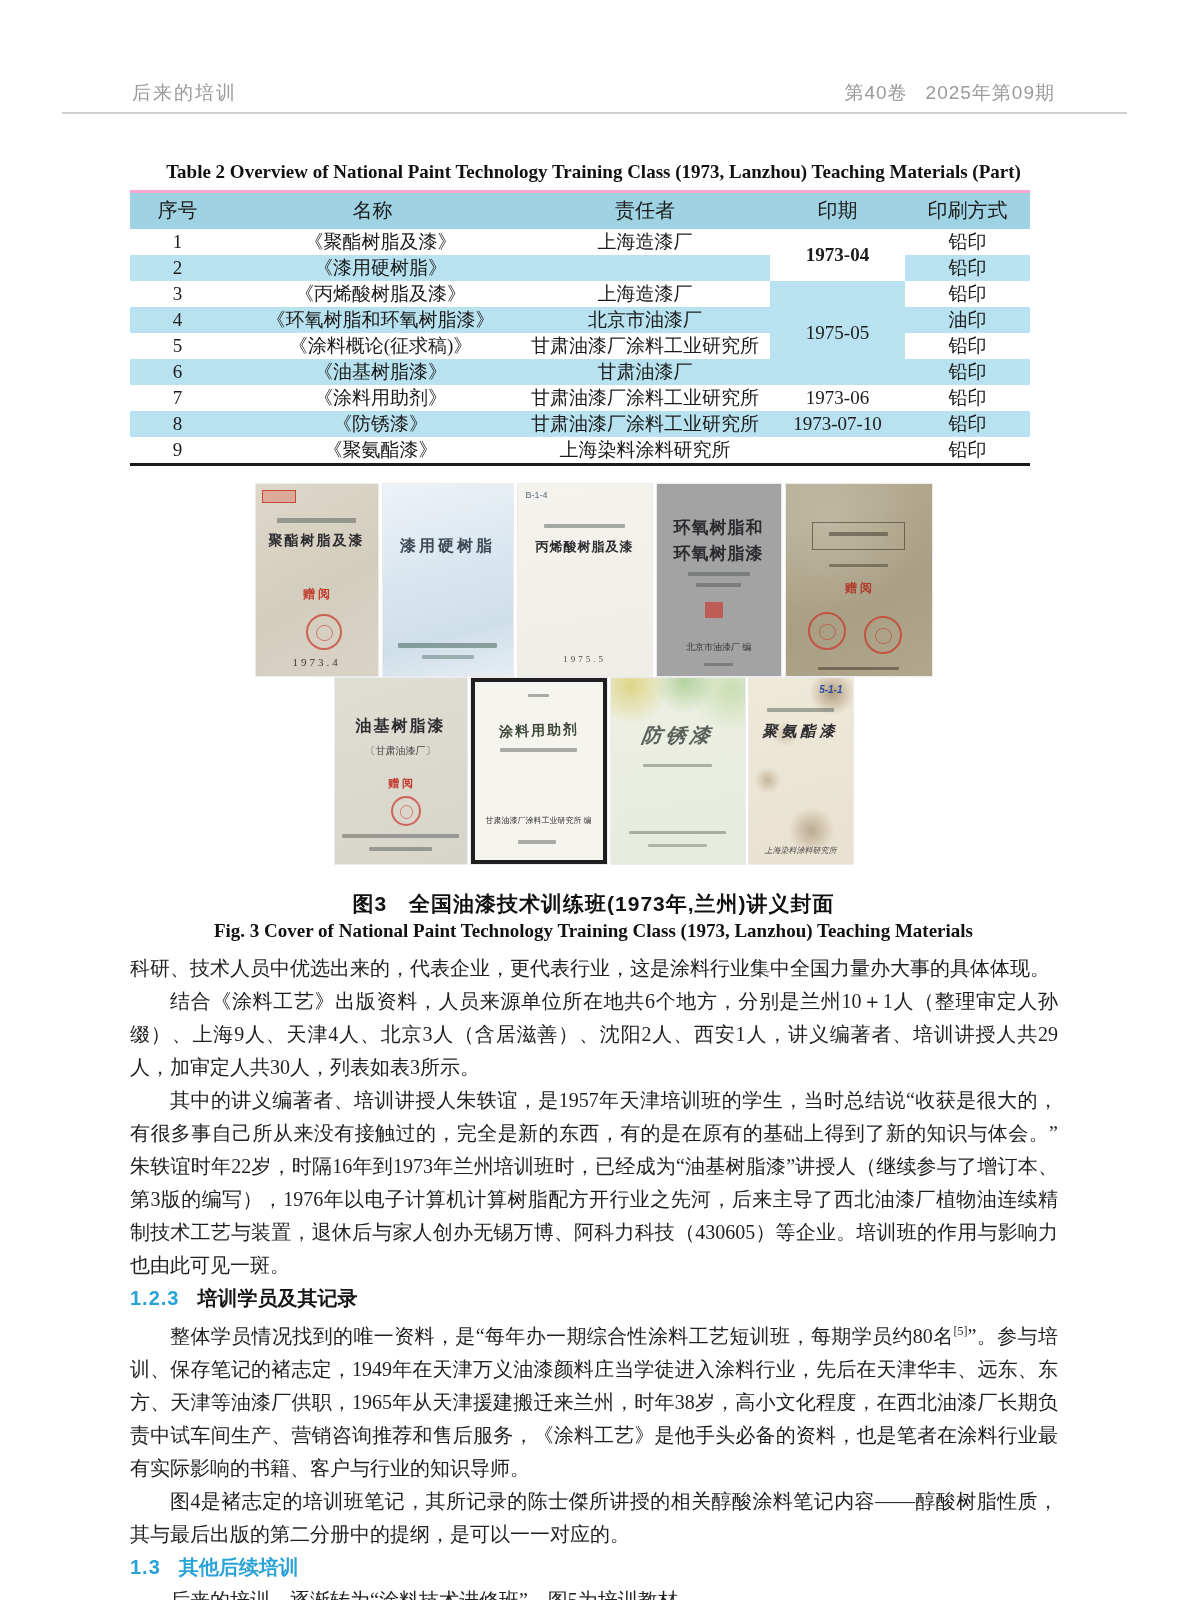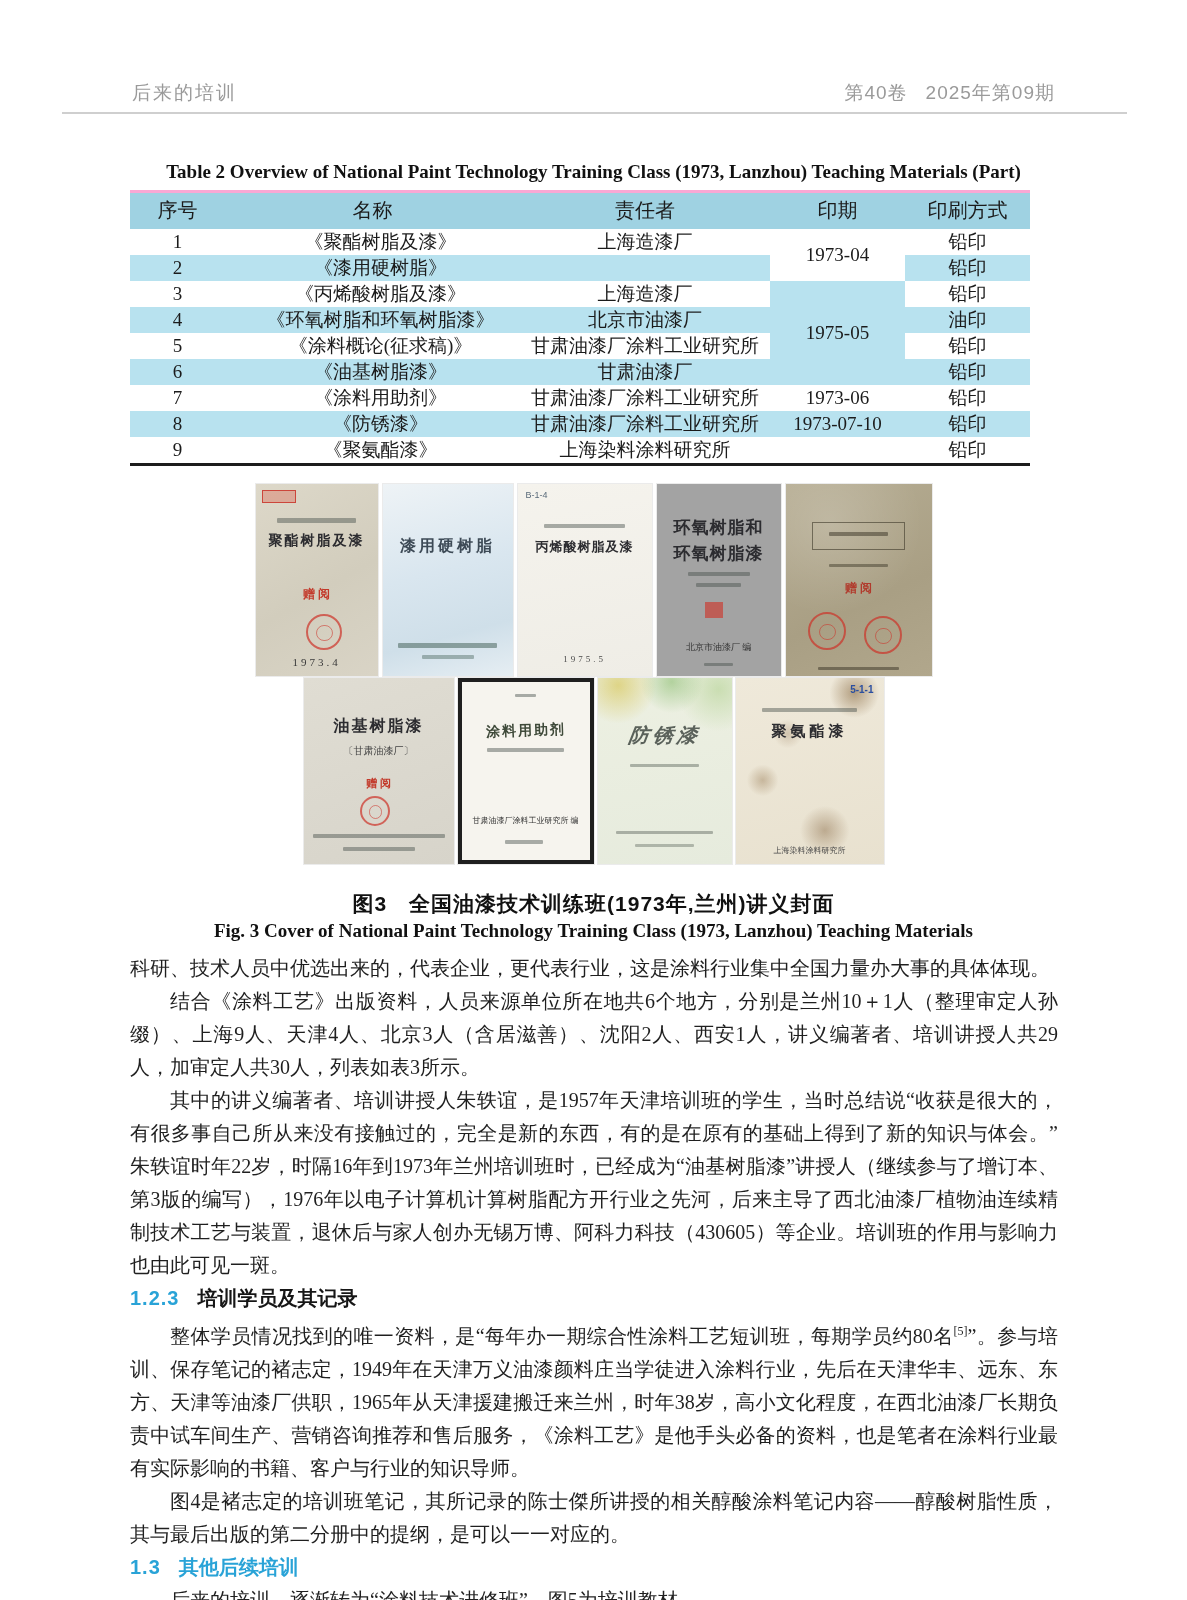--- a/index.html
+++ b/index.html
@@ -45,21 +45,21 @@
   table.t2 tbody tr.alt { background:#b8e2ef; }
   table.t2 th { font-weight:normal; font-size:20px; text-align:center; }
   table.t2 td { text-align:center; }
   td.c-name, th.c-name { text-align:center; }
   td.c-name { text-align:left; padding-left:16px; }
   .c-seq   { width:95px; }
   .c-name  { width:295px; }
   .c-resp  { width:250px; }
   .c-date  { width:135px; }
   .c-print { width:125px; }
-  td.m-white { background:#ffffff; }
+  td.m-white { background:#ffffff;font-weight:bold; }
   td.m-blue  { background:#b8e2ef; }
 
   
   .fig3 { position:absolute; top:484px; left:0; width:100%; }
   .fig-row { display:flex; justify-content:center; align-items:stretch; }
   .fig-row.r1 { gap:5px; height:192px; }
   .fig-row.r2 { gap:4px; height:186px; margin-top:2px; }
   .cover { position:relative; overflow:hidden; box-shadow:0 0 0 1px rgba(0,0,0,.08); }
   .cv-title {
     position:absolute; left:0; width:100%; text-align:center;
@@ -82,33 +82,33 @@
   }
   .code { position:absolute; font-family:"Liberation Sans",sans-serif; }
 
   .cv1 { width:122px; background:linear-gradient(150deg,#ddd8c9,#d2cdbd 55%,#d9d4c6); }
   .cv2 { width:130px; background:linear-gradient(165deg,#eef3f6,#d9e6ef 45%,#cfdfe9 75%,#e6eef3); }
   .cv3 { width:134px; background:linear-gradient(170deg,#f5f3ed,#efede6); }
   .cv4 { width:124px; background:#a3a3a3; }
   .cv5 { width:146px; background:
          radial-gradient(circle at 30% 20%, rgba(255,255,255,.18), transparent 50%),
          linear-gradient(155deg,#b6ad93,#a99f84 60%,#b1a78c); }
-  .cv6 { width:150px; background:linear-gradient(160deg,#e0ddd3,#d7d4ca); }
+  .cv6 { width:132px; background:linear-gradient(160deg,#e0ddd3,#d7d4ca); }
   .cv7 { width:136px; background:#f6f4ee; border:4px solid #1f1f1f; }
   .cv8 { width:134px; background:
          radial-gradient(circle at 15% 4%, rgba(210,190,60,.55), transparent 18%),
          radial-gradient(circle at 55% 2%, rgba(120,180,90,.5), transparent 16%),
          radial-gradient(circle at 90% 6%, rgba(160,200,120,.45), transparent 20%),
          linear-gradient(170deg,#edf0e2,#e6ebdd); }
-  .cv9 { width:148px; background:
+  .cv9 { width:104px; background:
          radial-gradient(circle at 80% 8%, rgba(120,85,40,.5), transparent 12%),
          radial-gradient(circle at 18% 55%, rgba(130,95,50,.35), transparent 10%),
          radial-gradient(circle at 60% 82%, rgba(120,85,45,.4), transparent 14%),
          radial-gradient(circle at 35% 30%, rgba(125,90,50,.25), transparent 9%),
-         linear-gradient(165deg,#efe9da,#e8e1cf); }
+         linear-gradient(165deg,#efe9da,#e8e1cf); font-style: italic; }
 
   
   .fig-cap-zh {
     position:absolute; top:890px; left:0; width:100%; text-align:center;
     font-family:"Liberation Sans", sans-serif; font-weight:bold; font-size:21px; color:#111; letter-spacing:1px;
   }
   .fig-cap-en {
     position:absolute; top:920px; left:0; width:100%; text-align:center;
     font-family:"Liberation Serif", serif; font-weight:bold; font-size:19px; color:#111;
   }

